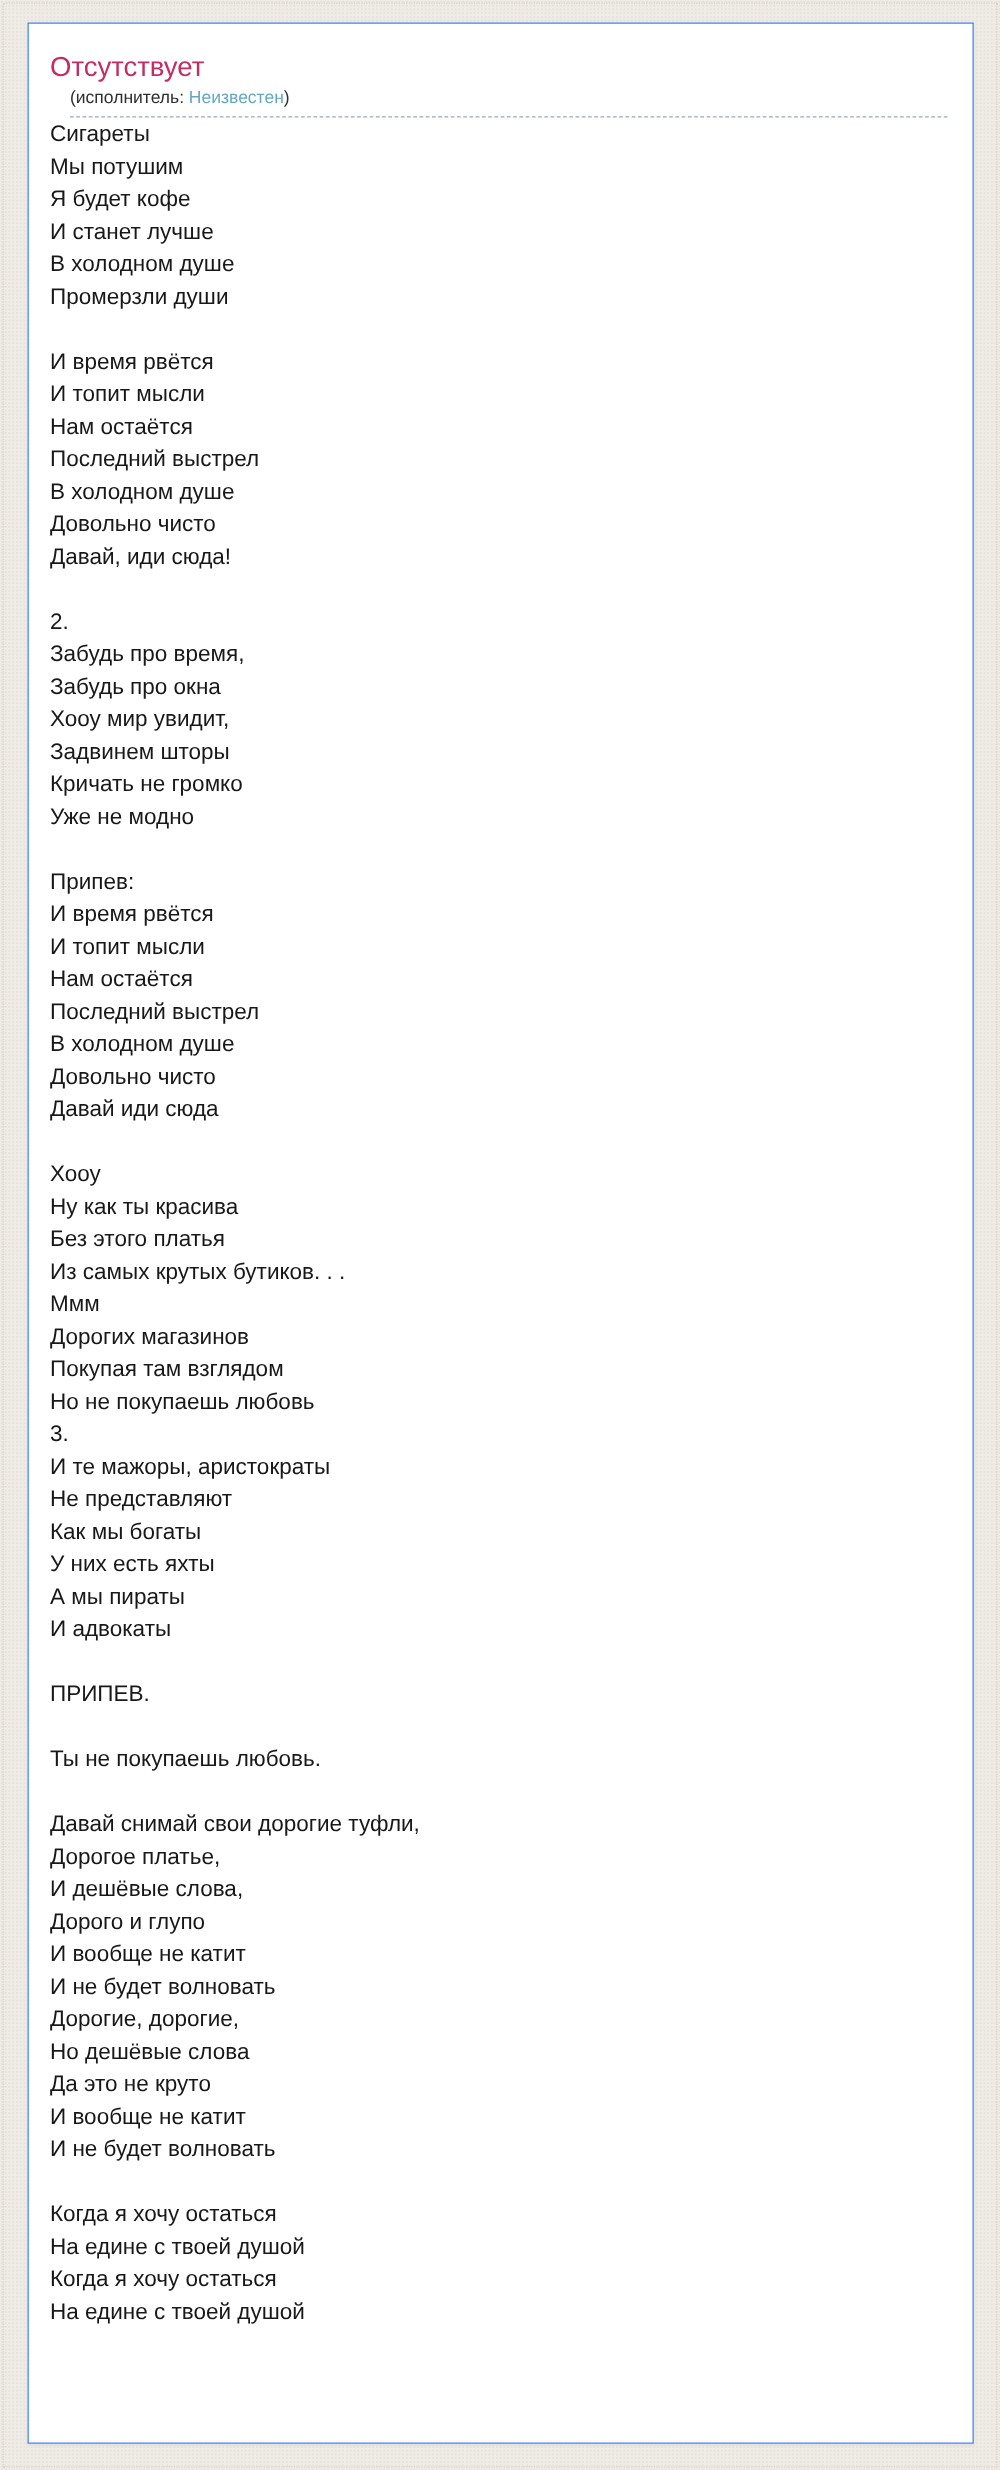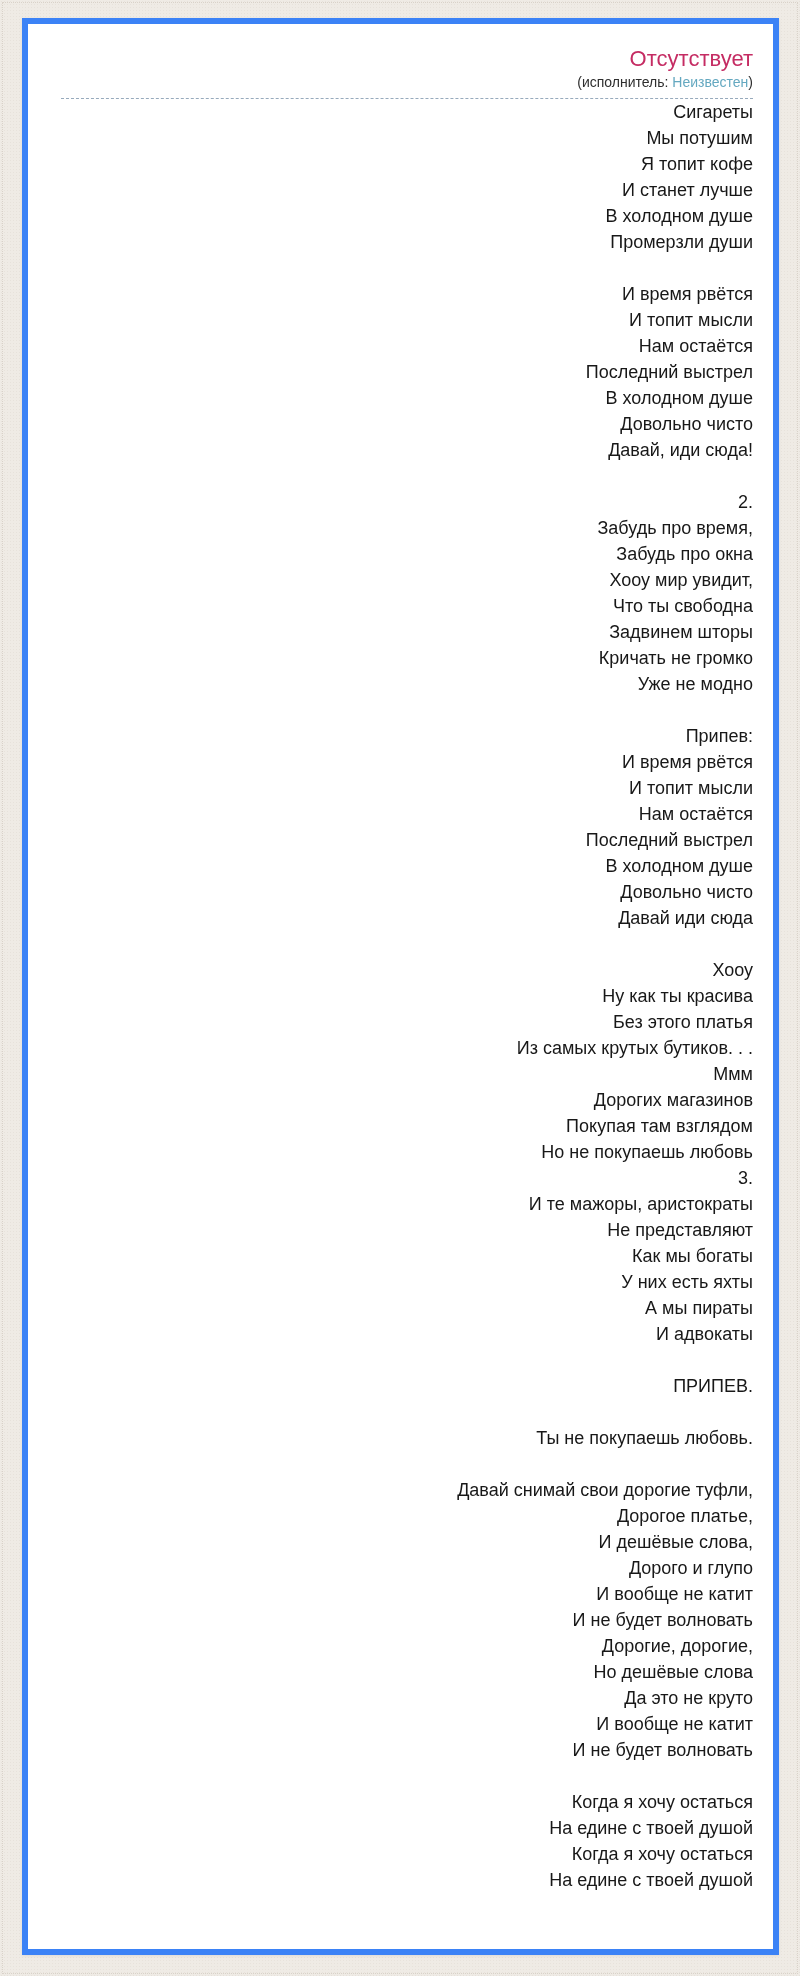--- a/index.html
+++ b/index.html
@@ -20,24 +20,23 @@
     border: 1px dotted #d9d2c9;
     pointer-events: none;
   }
   .card {
     position: absolute;
     left: 22px;
     top: 18px;
     width: 757px;
     height: 1937px;
     background: #ffffff;
-    border: 6px solid #3b82f6;
+    border: 1px solid #3b82f6;
     box-shadow: 0 1px 3px rgba(0,0,0,0.07);
     padding: 22px 20px 20px 17px;
-    text-align: right;
   }
   .song-title {
     margin: 0;
     font-size: 22px;
     font-weight: 400;
     line-height: 26px;
     color: #c52c63;
   }
   .artist-line {
     margin: 2px 0 0 16px;
@@ -67,38 +66,37 @@
 
 <div class="page-frame"></div>
 
 <div class="card">
   <h1 class="song-title">Отсутствует</h1>
   <p class="artist-line"><span>(исполнитель: </span><a class="artist-link">Неизвестен</a><span>)</span></p>
 
   <div class="lyrics">
       <div class="lyric-line">Сигареты</div>
       <div class="lyric-line">Мы потушим</div>
-      <div class="lyric-line">Я топит кофе</div>
+      <div class="lyric-line">Я будет кофе</div>
       <div class="lyric-line">И станет лучше</div>
       <div class="lyric-line">В холодном душе</div>
       <div class="lyric-line">Промерзли души</div>
       <div class="lyric-line">&nbsp;</div>
       <div class="lyric-line">И время рвётся</div>
       <div class="lyric-line">И топит мысли</div>
       <div class="lyric-line">Нам остаётся</div>
       <div class="lyric-line">Последний выстрел</div>
       <div class="lyric-line">В холодном душе</div>
       <div class="lyric-line">Довольно чисто</div>
       <div class="lyric-line">Давай, иди сюда!</div>
       <div class="lyric-line">&nbsp;</div>
       <div class="lyric-line">2.</div>
       <div class="lyric-line">Забудь про время,</div>
       <div class="lyric-line">Забудь про окна</div>
       <div class="lyric-line">Хооу мир увидит,</div>
-      <div class="lyric-line">Что ты свободна</div>
       <div class="lyric-line">Задвинем шторы</div>
       <div class="lyric-line">Кричать не громко</div>
       <div class="lyric-line">Уже не модно</div>
       <div class="lyric-line">&nbsp;</div>
       <div class="lyric-line">Припев:</div>
       <div class="lyric-line">И время рвётся</div>
       <div class="lyric-line">И топит мысли</div>
       <div class="lyric-line">Нам остаётся</div>
       <div class="lyric-line">Последний выстрел</div>
       <div class="lyric-line">В холодном душе</div>

